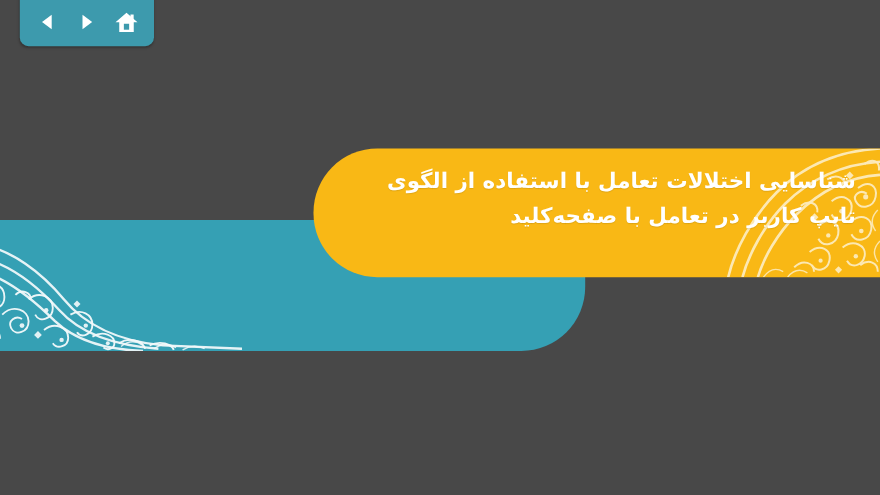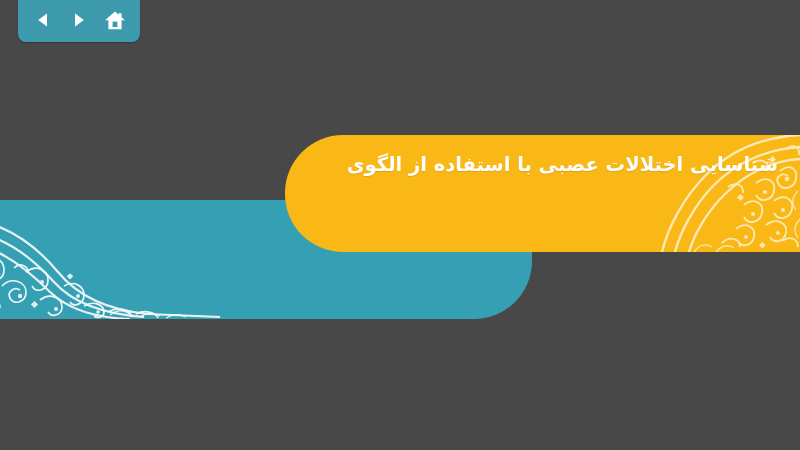--- a/index.html
+++ b/index.html
@@ -210,18 +210,19 @@
       </g>
       <g fill="none" stroke="#fdf1cf" stroke-width="1.3" opacity="0.88">
         <path d="M166 56 q -9 9 -2 19"></path>
         <path d="M168 84 q -9 9 -2 19"></path>
         <path d="M84 117 q 8 -10 18 -4"></path>
         <path d="M62 117 q 8 -11 18 -5"></path>
       </g>
     </svg>
 
     <div id="title-block">
-      <span class="title-line">شناسایی اختلالات عصبی با استفاده از الگوی</span>
+      <span class="title-line">شناسایی اختلالات تعامل با استفاده از الگوی</span>
+      <span class="title-line">تایپ کاربر در تعامل با صفحه‌کلید</span>
     </div>
 
   </div>
 
 </div>
 
 </body></html>

